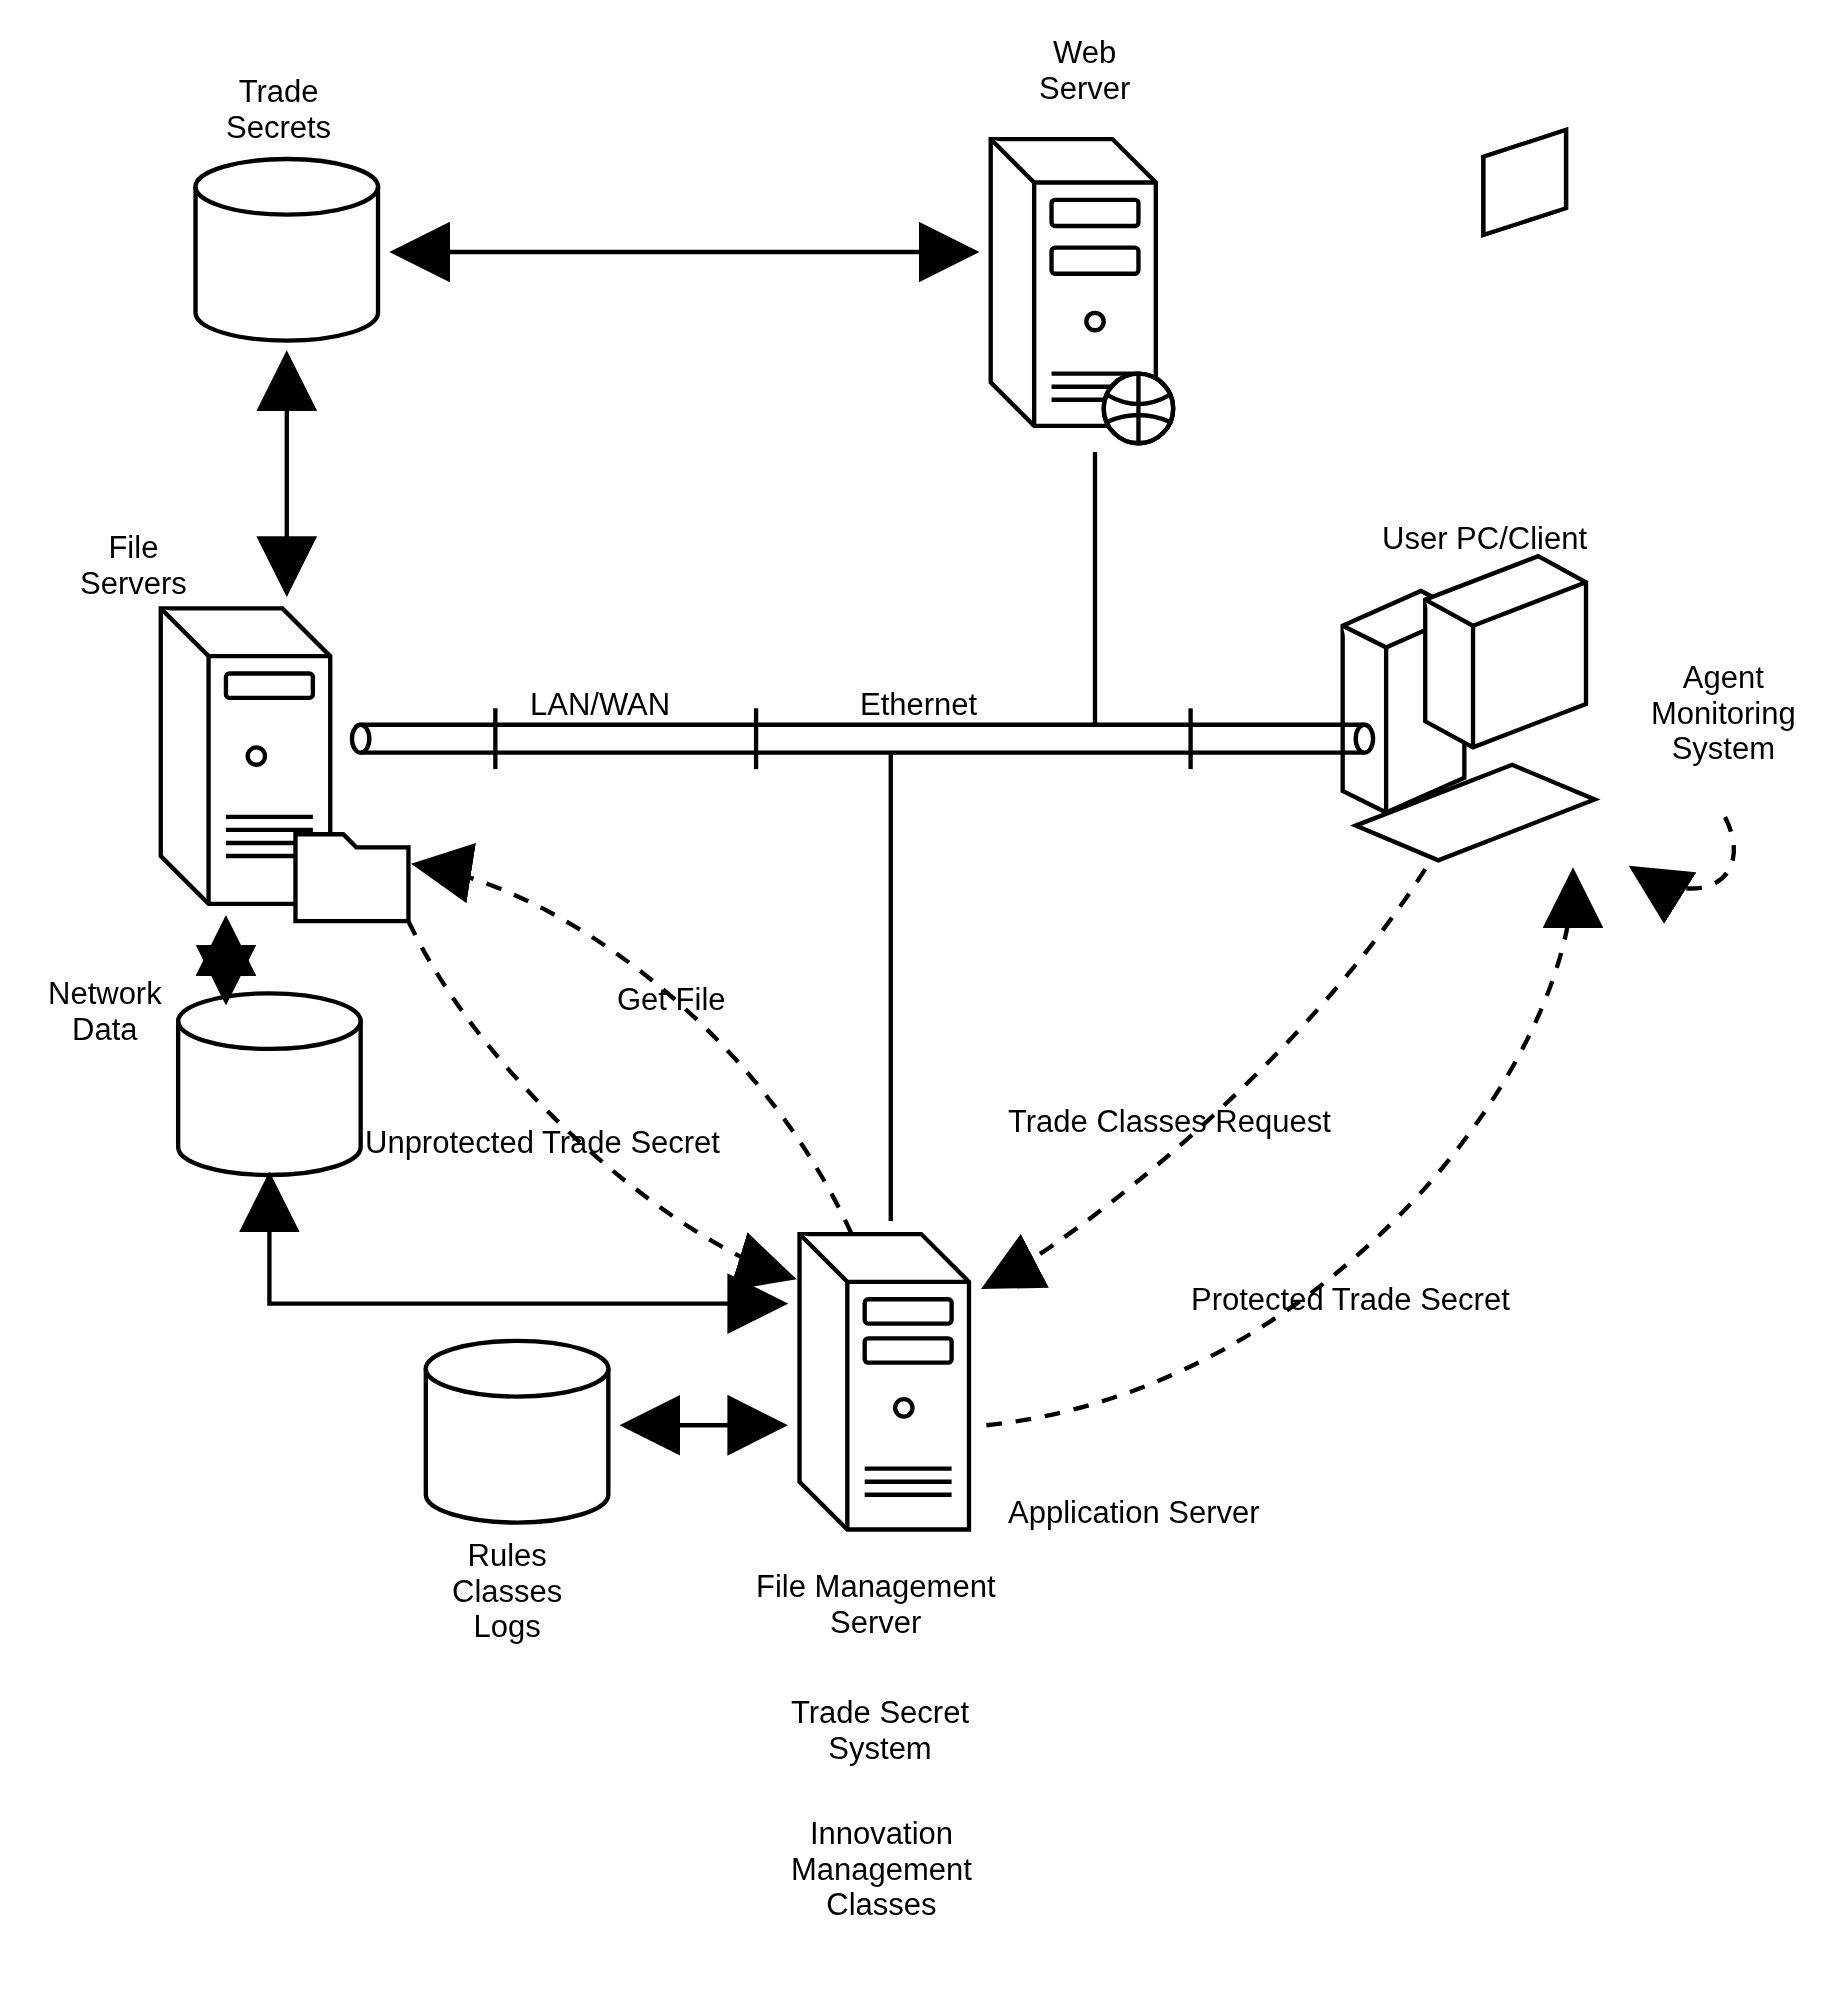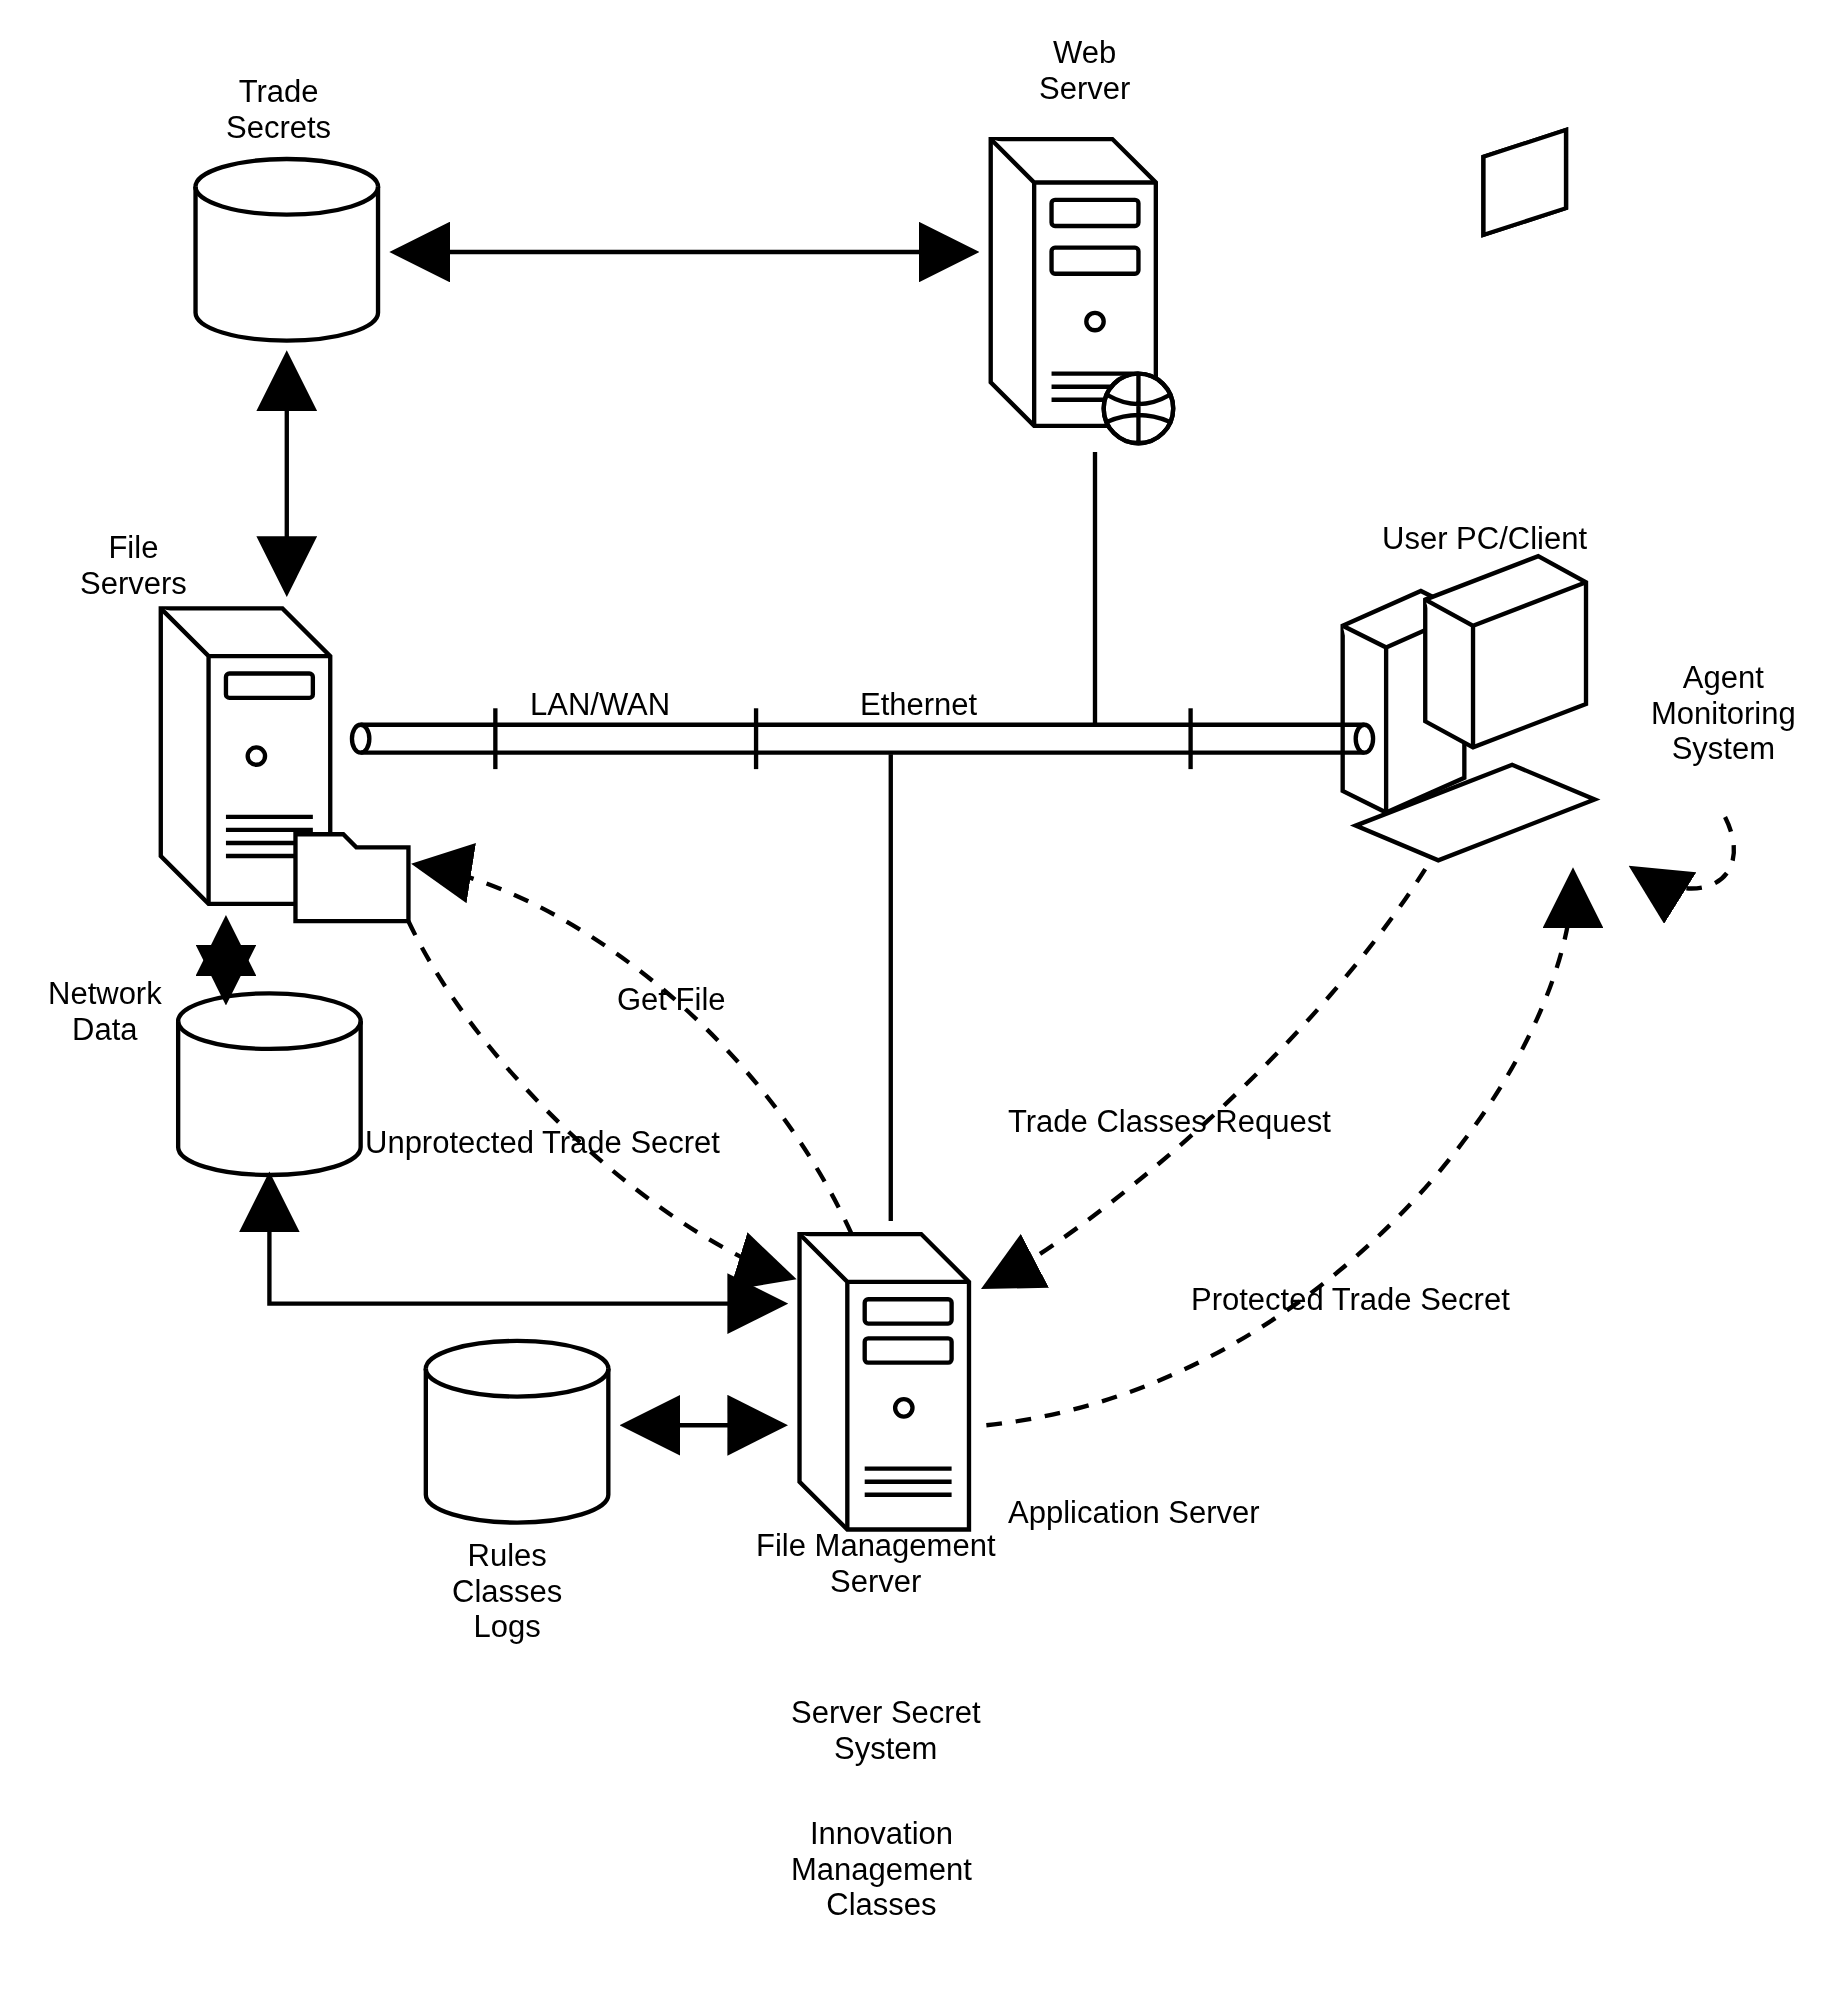--- a/index.html
+++ b/index.html
@@ -135,25 +135,25 @@
 System</div>
 <div class="lbl" style="left:530px; top:687px">LAN/WAN</div>
 <div class="lbl" style="left:860px; top:687px">Ethernet</div>
 <div class="lbl" style="left:48px;  top:976px;text-align:center">Network
 Data</div>
 <div class="lbl" style="left:617px; top:982px">Get File</div>
 <div class="lbl" style="left:1008px;top:1104px">Trade Classes Request</div>
 <div class="lbl" style="left:365px; top:1125px">Unprotected Trade Secret</div>
 <div class="lbl" style="left:1191px;top:1282px">Protected Trade Secret</div>
 <div class="lbl bold" style="left:1008px;top:1495px">Application Server</div>
-<div class="lbl bold" style="left:756px; top:1528px;text-align:center">File Management
+<div class="lbl bold" style="left:756px; top:1569px;text-align:center">File Management
 Server</div>
 <div class="lbl" style="left:452px; top:1538px;text-align:center">Rules
 Classes
 Logs</div>
-<div class="lbl bold" style="left:791px; top:1695px;text-align:center">Server Secret
+<div class="lbl bold" style="left:791px; top:1695px;text-align:center">Trade Secret
 System</div>
 <div class="lbl bold" style="left:791px; top:1816px;text-align:center">Innovation
 Management
 Classes</div>
 
 </div>
 
 
 </body></html>

